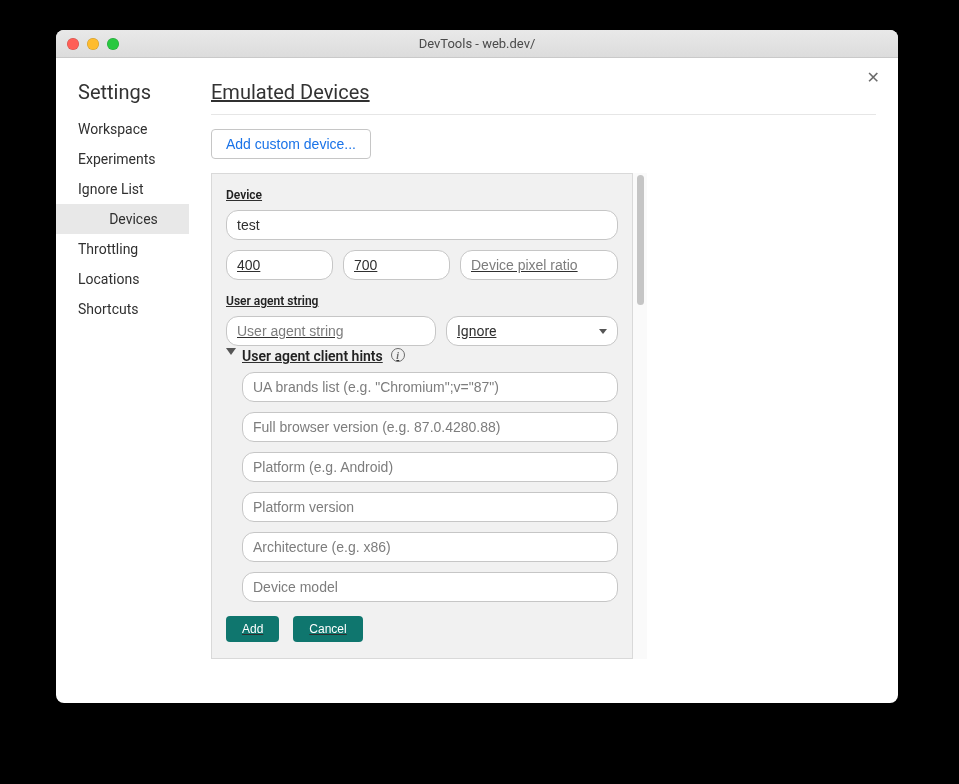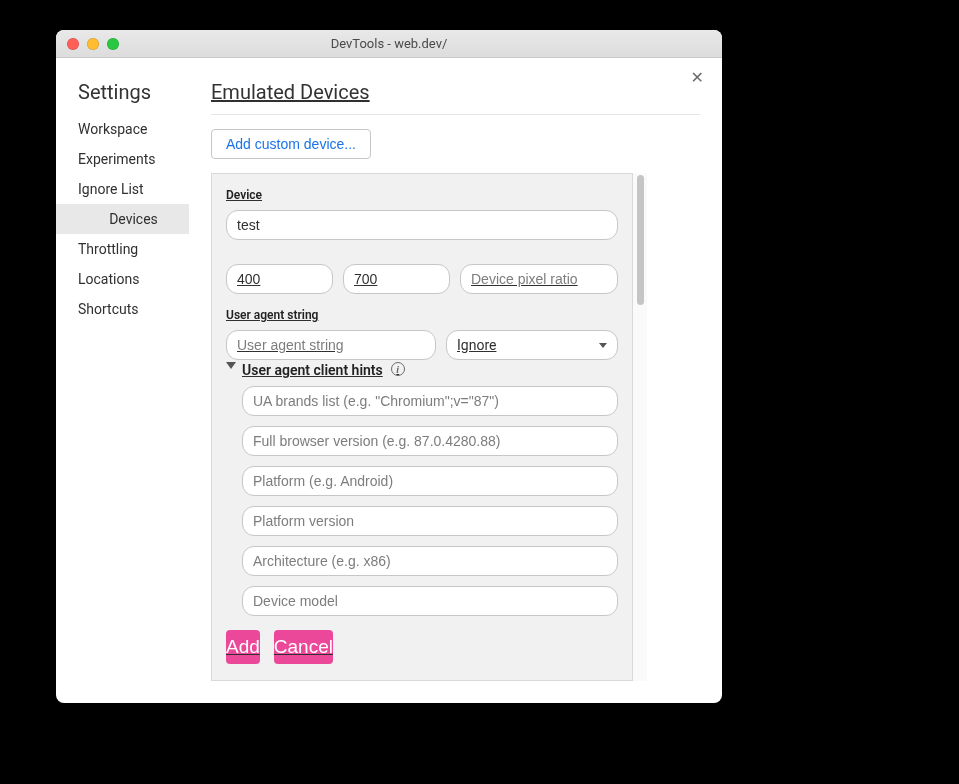--- a/index.html
+++ b/index.html
@@ -7,21 +7,21 @@
   body {
     background: #000;
     font-family: -apple-system, BlinkMacSystemFont, "Segoe UI", Roboto, "Helvetica Neue", Arial, sans-serif;
     font-size: 13px;
     color: #303030;
     display: flex;
     align-items: flex-start;
     justify-content: flex-start;
   }
   .window {
-    width: 666px;
+    width: 842px;
     margin: 30px 0 0 56px;
     background: #fff;
     border-radius: 8px;
     box-shadow: 0 25px 60px rgba(0,0,0,0.5);
     overflow: hidden;
     display: flex;
     flex-direction: column;
   }
   .titlebar {
     height: 28px;
@@ -125,21 +125,21 @@
     border: 1px solid #c6c6c6;
     border-radius: 12px;
     background: #fff;
     font-size: 14px;
     padding: 0 10px;
     color: #303030;
     outline: none;
   }
   input.txt::placeholder { color: #7d7d7d; }
 
-  .row { display: flex; gap: 10px; margin-top: 24px; }
+  .row { display: flex; gap: 10px; margin-top: 10px; }
   .row > * { flex: 1; }
 
   .ua-row { display: flex; gap: 10px; margin-top: 0px; }
   .ua-row input { flex: 0 0 210px; }
   .ua-row .select { flex: 1; position: relative; }
 
   .select {
     display: flex; align-items: center; justify-content: space-between;
     cursor: pointer;
   }
@@ -168,26 +168,26 @@
     font-size: 10px; font-weight: 700; color: #6b6b6b; font-style: italic;
     font-family: Georgia, serif;
     margin-left: 2px;
   }
 
   .hints { padding-left: 16px; }
   .hints input.txt { margin-bottom: 10px; }
 
   .actions { display: flex; gap: 14px; margin-top: 4px; }
   .btn {
-    background: #ec4899;
+    background: #0f766e;
     color: #fff;
     border: none;
     border-radius: 4px;
-    font-size: 19px;
-    padding: 6px 0;
+    font-size: 12px;
+    padding: 6px 16px;
     cursor: pointer;
   }
 </style>
 </head>
 <body>
 
 <div class="window">
   <div class="titlebar">
     <div class="traffic">
       <div class="dot red"></div>

